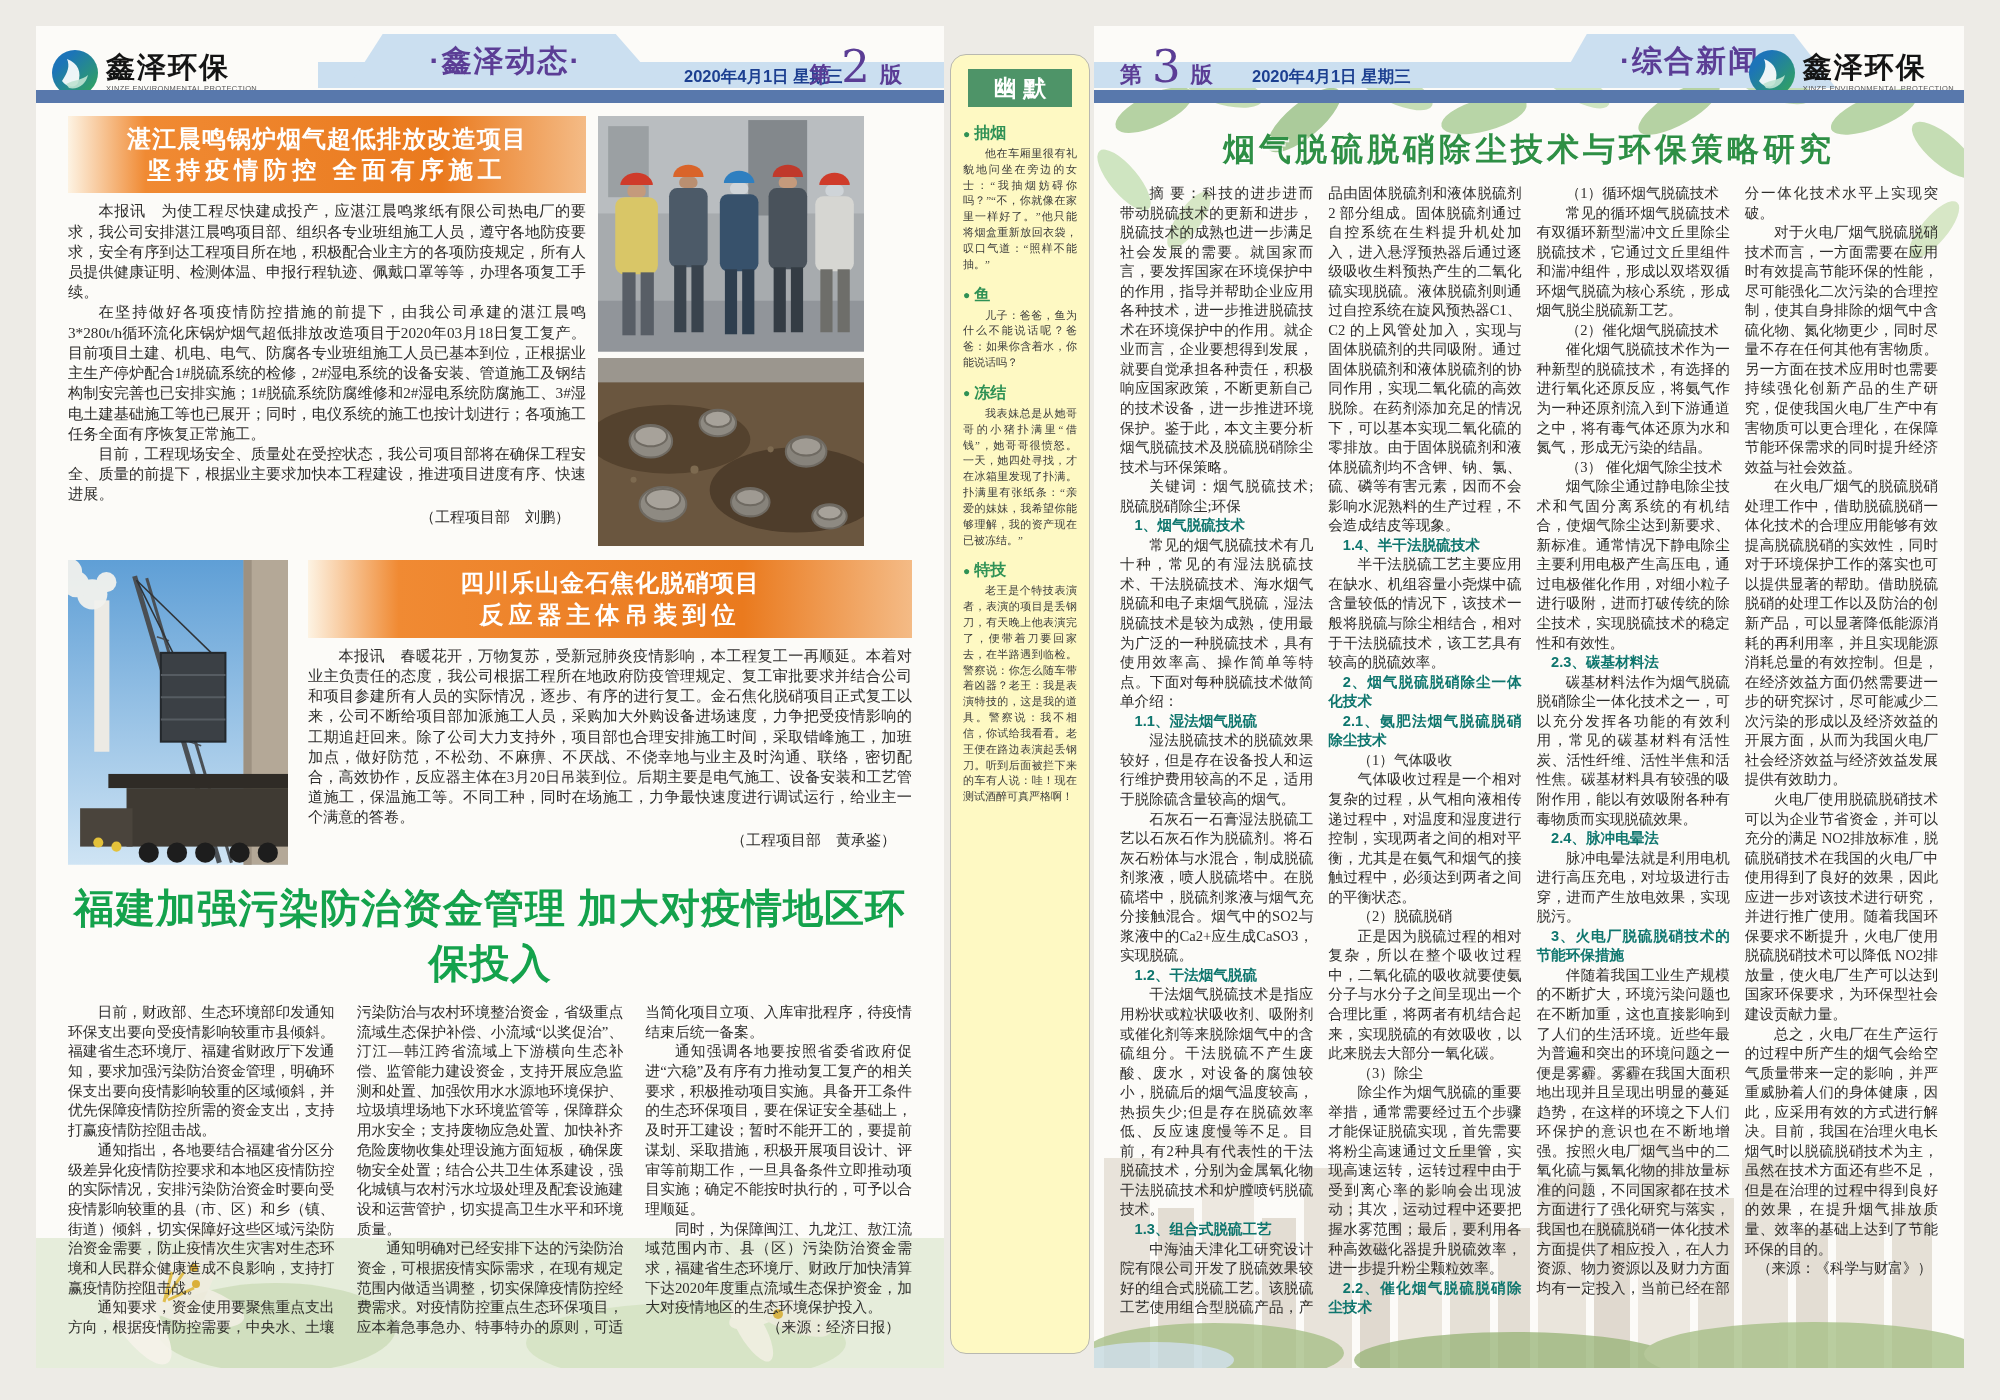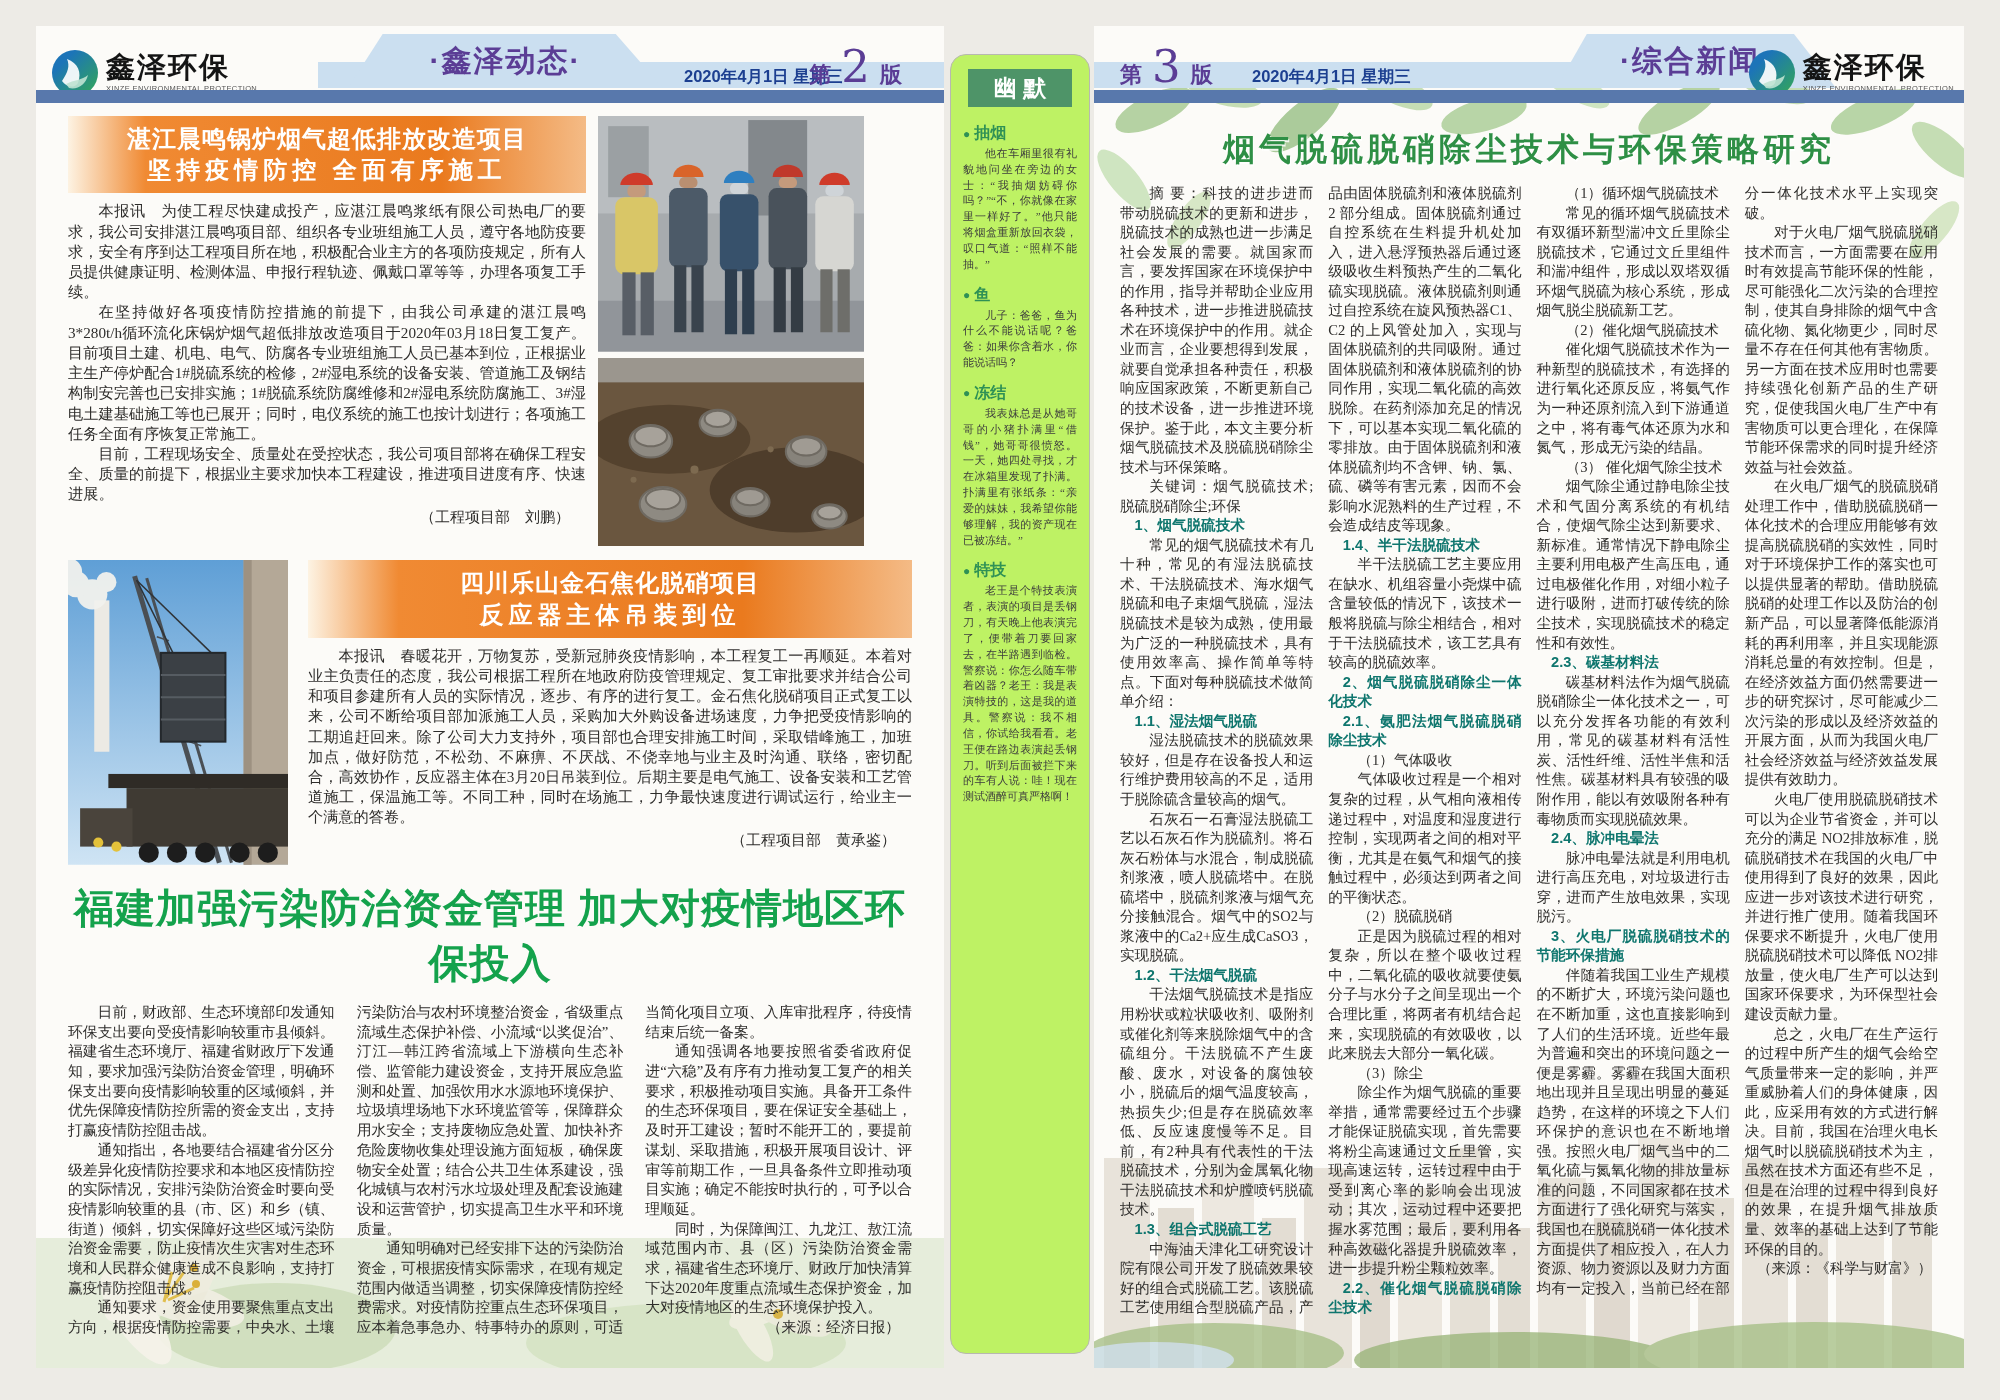--- a/index.html
+++ b/index.html
@@ -51,21 +51,21 @@
   .a2r{flex:1;}
   .art3{margin-top:16px;}
   .a3-title{text-align:center;font-family:"Liberation Sans",sans-serif;font-weight:bold;font-size:40px;
             color:#14a24c;letter-spacing:1px;margin:4px 0 12px;}
   .cols3{column-count:3;column-gap:22px;font-size:14.8px;line-height:1.33;text-align:justify;}
   .cols3 p{margin:0;text-indent:2em;}
   .src-line{text-align:right !important;text-indent:0 !important;padding-right:12px;}
   .flowers{position:absolute;left:0;bottom:0;width:100%;height:250px;z-index:0;pointer-events:none;}
 
   
-  .strip{position:absolute;left:950px;top:54px;width:138px;height:1298px;background:#bef264;
+  .strip{position:absolute;left:950px;top:54px;width:138px;height:1298px;background:#fef9c3;
          border:1.5px solid #b8b8b0;border-radius:16px;overflow:hidden;z-index:2;}
   .strip-head{margin:14px auto 4px;width:104px;height:38px;background:#4e9468;color:#fff;display:flex;
               align-items:center;justify-content:center;font-family:"Liberation Sans",sans-serif;
               font-weight:bold;font-size:23px;}
   .h-item{padding:12px 12px 0;}
   .h-head{display:flex;align-items:center;gap:4px;margin-bottom:2px;}
   .h-bullet{color:#2f9155;font-size:12px;line-height:1;}
   .h-title{color:#2f9155;font-family:"Liberation Sans",sans-serif;font-weight:bold;font-size:16px;}
   .h-text{margin:0;font-size:11px;line-height:1.44;text-align:justify;color:#3c3c3c;text-indent:2em;}
 

